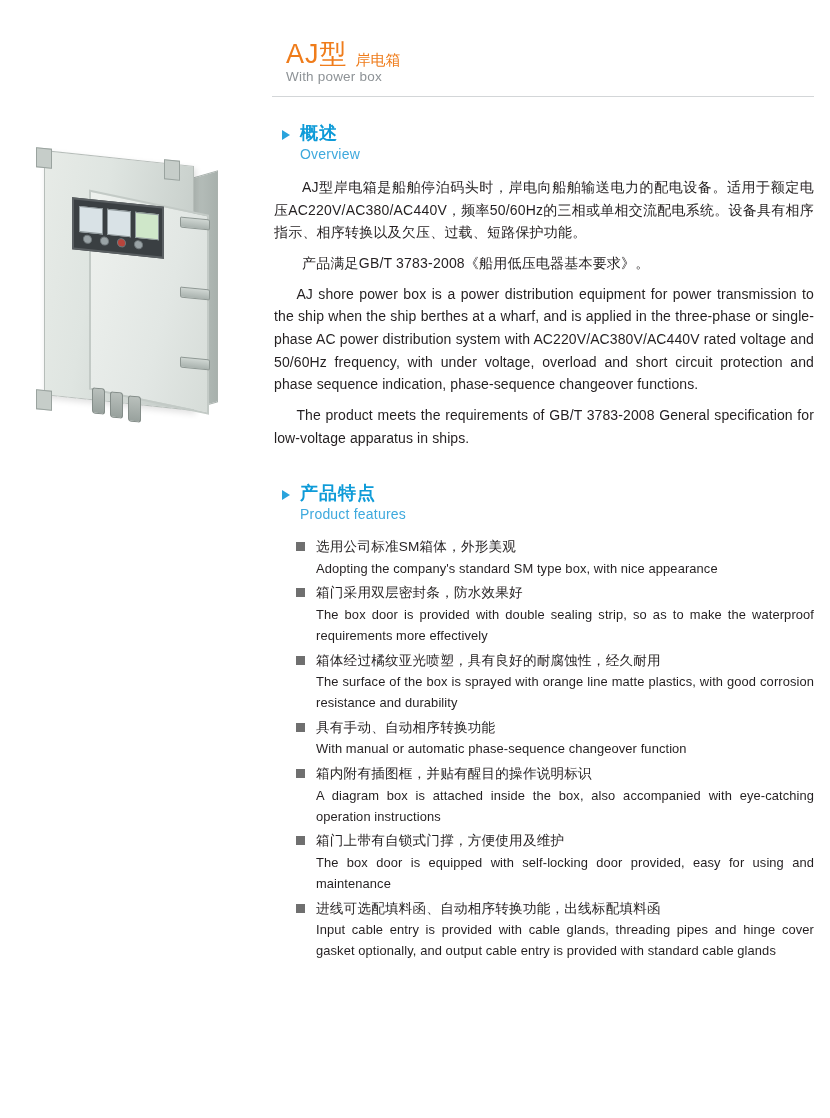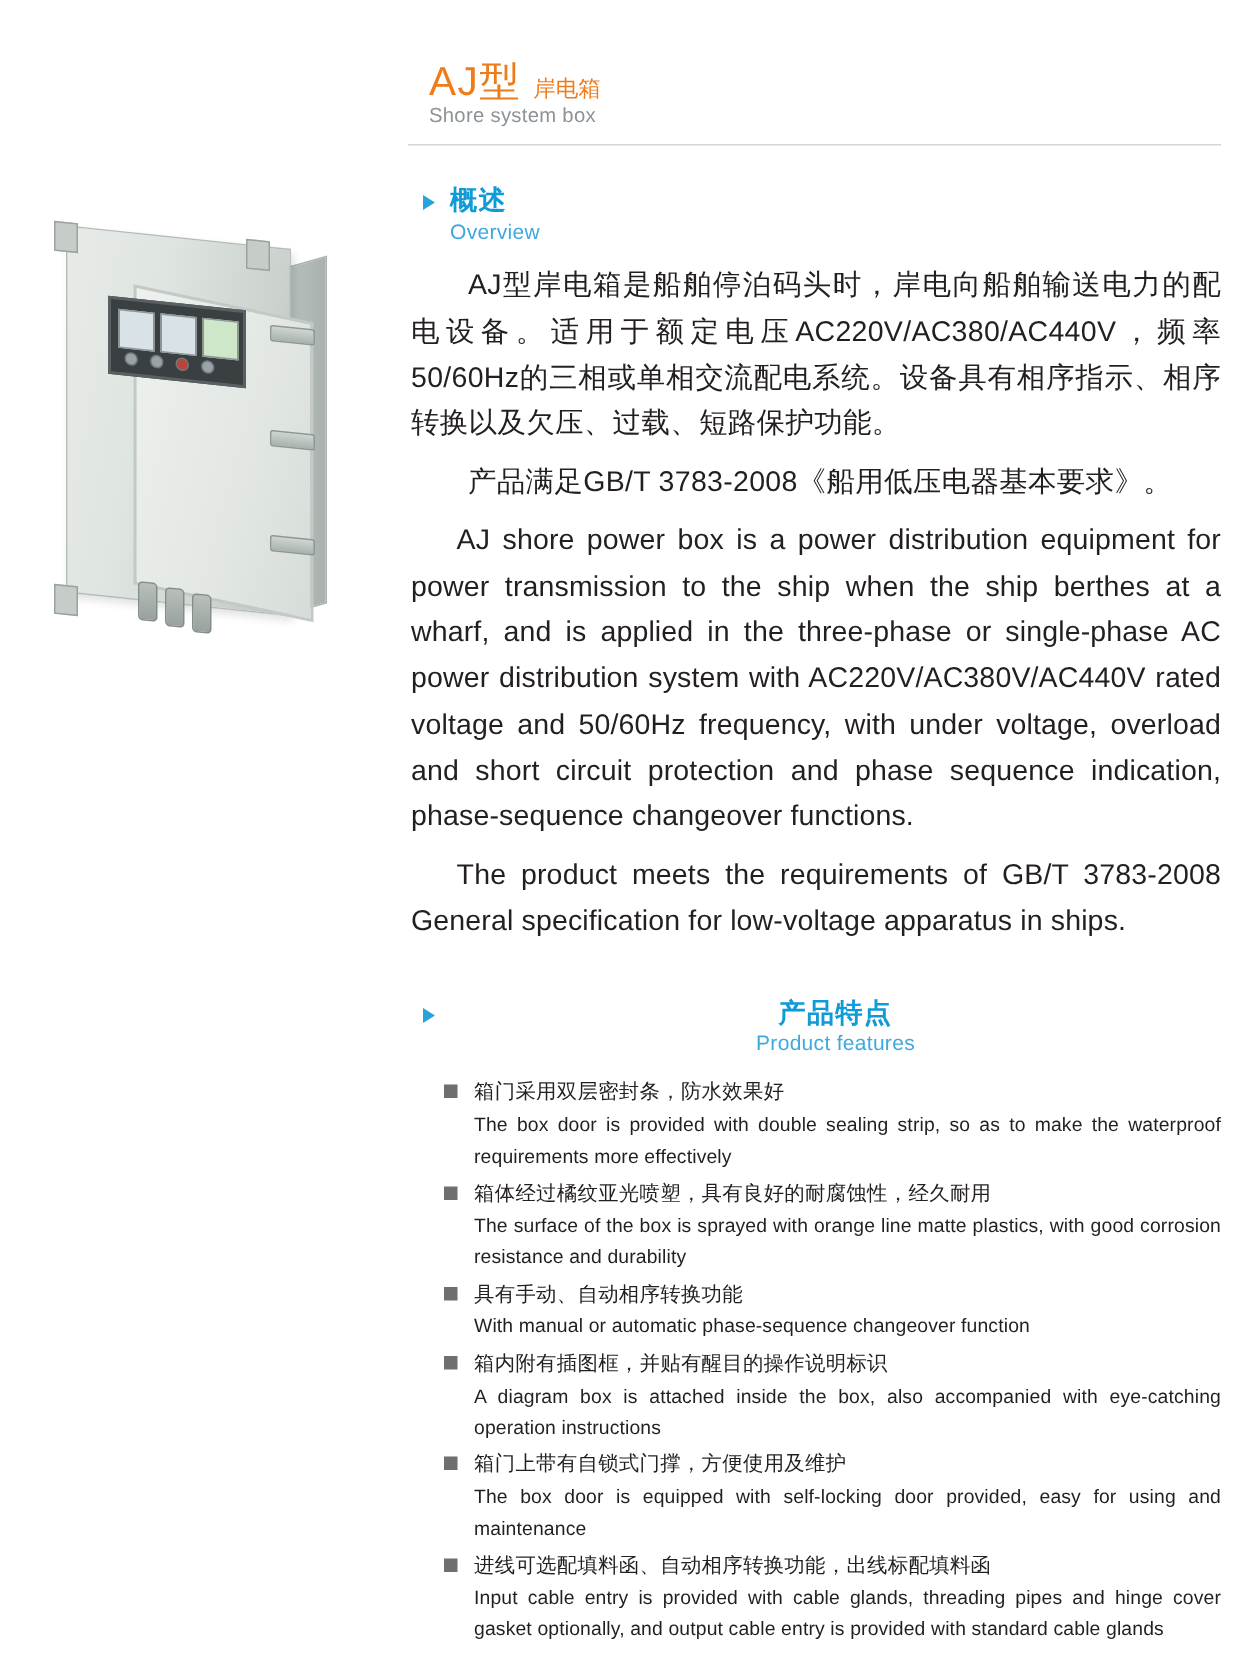--- a/index.html
+++ b/index.html
@@ -186,21 +186,21 @@
   }
   .sec-en {
     font-size: 14px;
     color: #3ea9dd;
     margin-top: 2px;
     letter-spacing: 0.2px;
   }
 
   
   .para {
-    font-size: 19px;
+    font-size: 14px;
     line-height: 1.62;
     color: #231f20;
     text-align: justify;
     margin: 8px 0 0 0;
   }
   .para.cn { text-indent: 2em; letter-spacing: 0.2px; }
   .para.en { text-indent: 1.6em; letter-spacing: 0.1px; }
   .overview-body { margin-top: 14px; padding-left: 2px; }
 
   
@@ -258,47 +258,54 @@
       <div class="gland p1"></div>
       <div class="gland p2"></div>
       <div class="gland p3"></div>
     </div>
   </div>
 
   <div class="right-col">
 
     <div class="title-block">
       <span class="title-main">AJ型</span><span class="title-cn">岸电箱</span>
-      <span class="title-en">Shore system box</span>
+      <span class="title-en">With power box</span>
     </div>
     <hr class="title-rule">
 
     <div class="section-head">
       <span class="tri"></span>
       <div class="sec-cn">概述</div>
       <div class="sec-en">Overview</div>
     </div>
 
     <div class="overview-body">
       <p class="para cn">AJ型岸电箱是船舶停泊码头时，岸电向船舶输送电力的配电设备。适用于额定电压AC220V/AC380/AC440V，频率50/60Hz的三相或单相交流配电系统。设备具有相序指示、相序转换以及欠压、过载、短路保护功能。</p>
       <p class="para cn">产品满足GB/T 3783-2008《船用低压电器基本要求》。</p>
       <p class="para en">AJ shore power box is a power distribution equipment for power transmission to the ship when the ship berthes at a wharf, and is applied in the three-phase or single-phase AC power distribution system with AC220V/AC380V/AC440V rated voltage and 50/60Hz frequency, with under voltage, overload and short circuit protection and phase sequence indication, phase-sequence changeover functions.</p>
       <p class="para en">The product meets the requirements of GB/T 3783-2008 General specification for low-voltage apparatus in ships.</p>
     </div>
 
-    <div class="section-head" style="margin-top:34px;text-align:center;">
+    <div class="section-head" style="margin-top:34px;">
       <span class="tri"></span>
       <div class="sec-cn">产品特点</div>
       <div class="sec-en">Product features</div>
     </div>
 
     <div class="features">
       <div class="feat">
         <div class="feat-cn">
           <span class="bullet"></span>
+          <span>选用公司标准SM箱体，外形美观</span>
+        </div>
+        <div class="feat-en">Adopting the company's standard SM type box, with nice appearance</div>
+      </div>
+      <div class="feat">
+        <div class="feat-cn">
+          <span class="bullet"></span>
           <span>箱门采用双层密封条，防水效果好</span>
         </div>
         <div class="feat-en">The box door is provided with double sealing strip, so as to make the waterproof requirements more effectively</div>
       </div>
       <div class="feat">
         <div class="feat-cn">
           <span class="bullet"></span>
           <span>箱体经过橘纹亚光喷塑，具有良好的耐腐蚀性，经久耐用</span>
         </div>
         <div class="feat-en">The surface of the box is sprayed with orange line matte plastics, with good corrosion resistance and durability</div>

